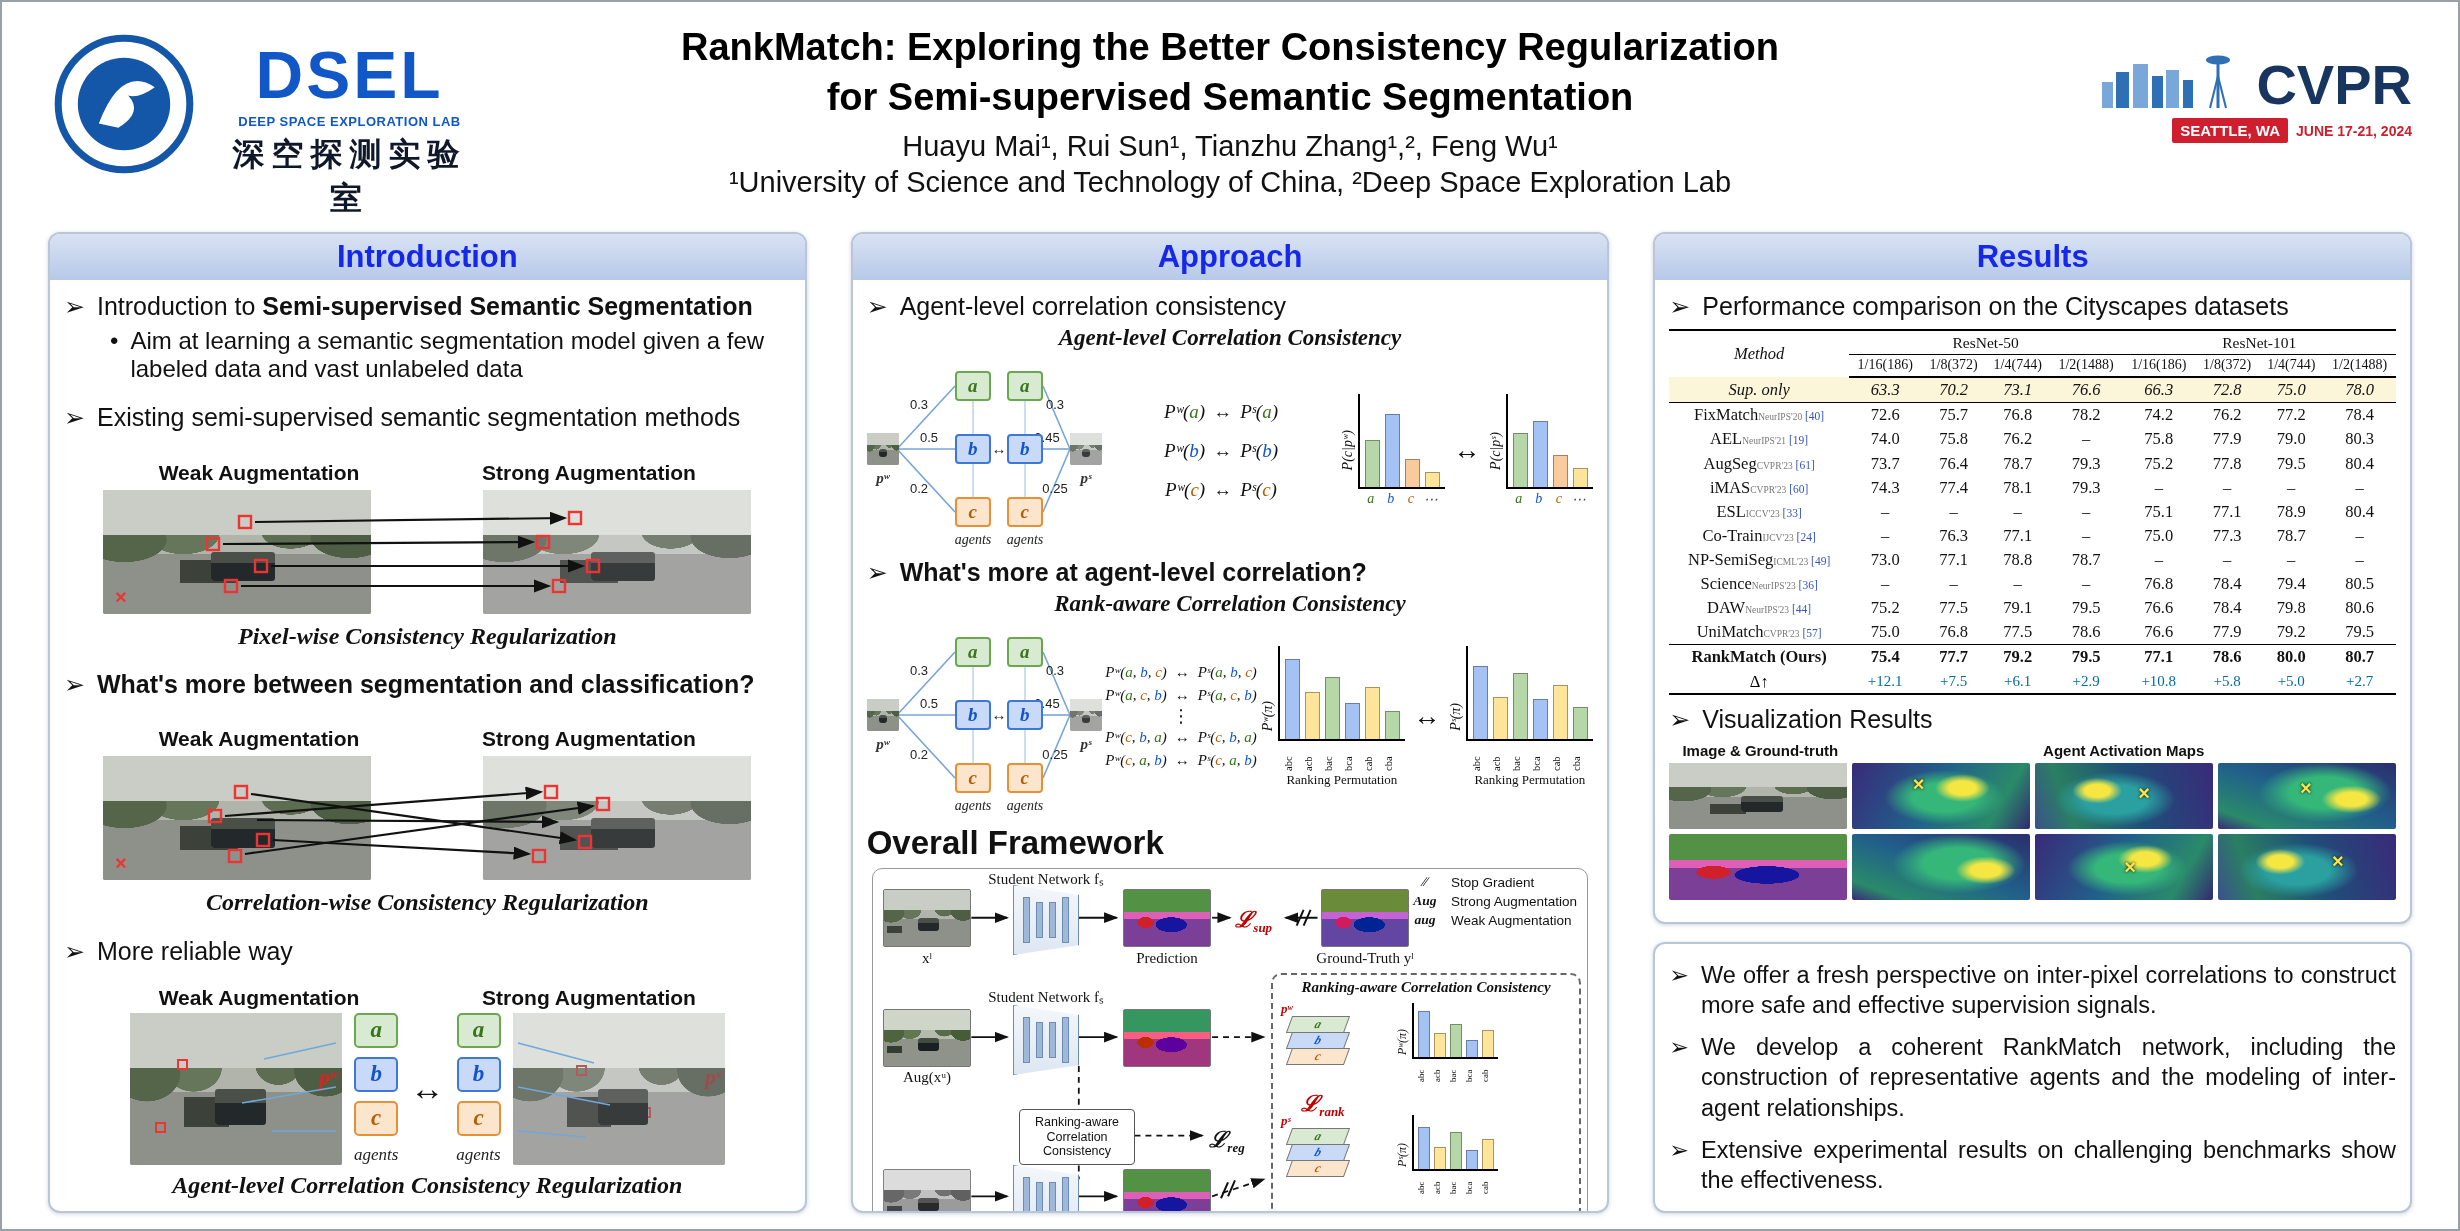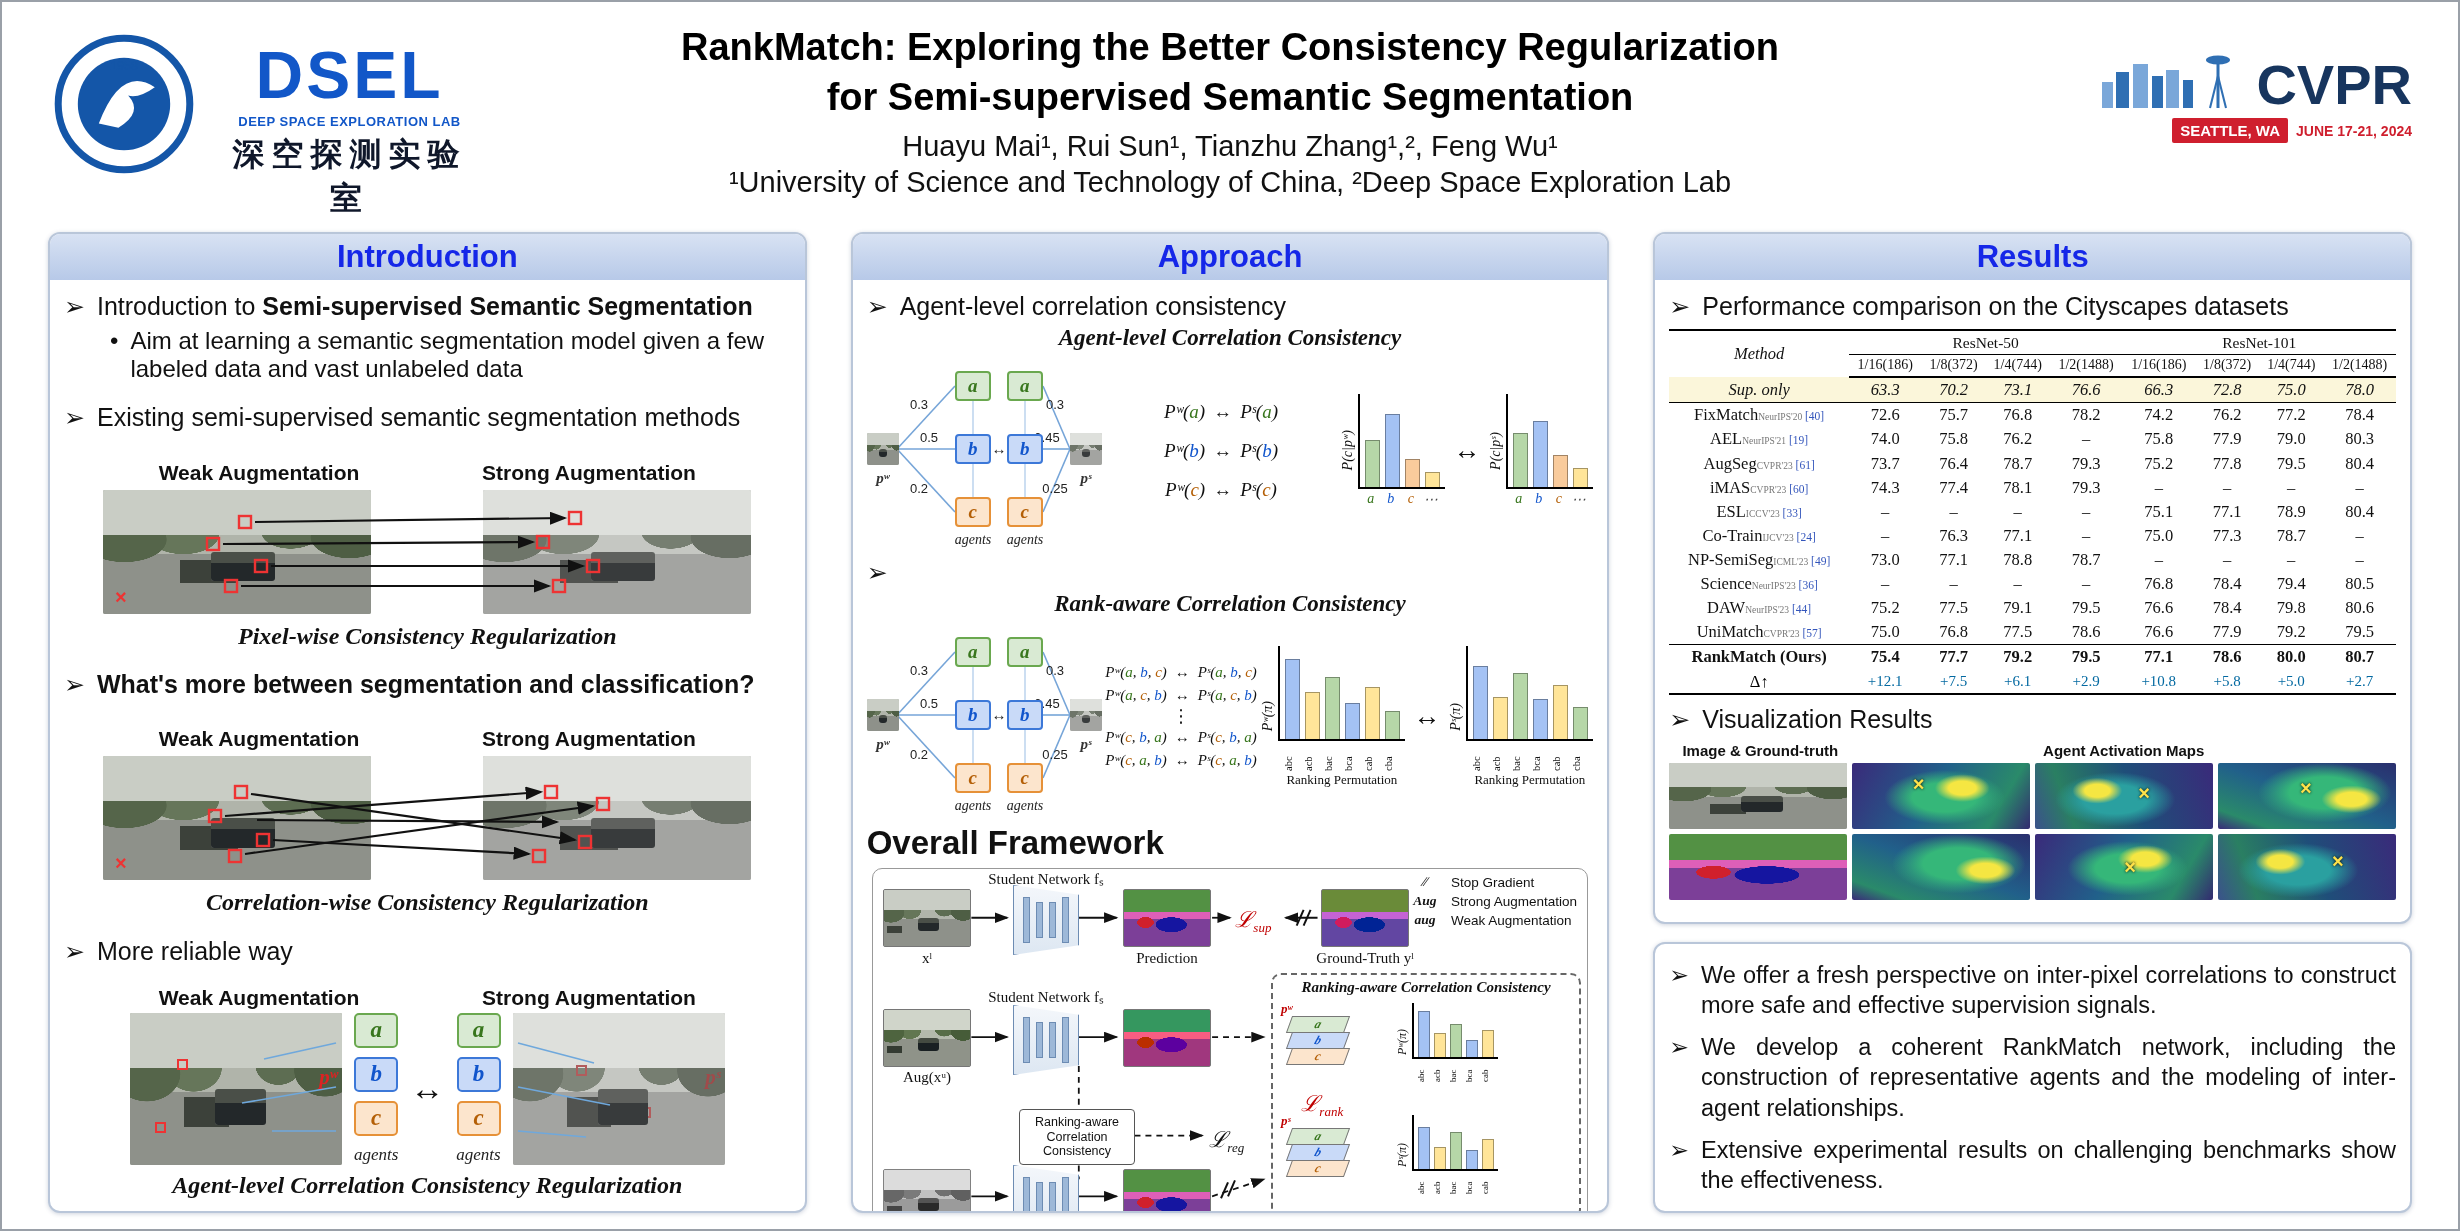--- a/index.html
+++ b/index.html
@@ -135,21 +135,21 @@
 .framework{position:relative;width:716px;height:382px;margin:0 auto;border:1.5px solid #999;border-radius:10px;flex:0 0 auto}
 .fw-svg{position:absolute;inset:0;width:100%;height:100%}
 .fw-svg line{stroke:#111;stroke-width:1.8}
 .fw-svg .dash{stroke-dasharray:6 5}
 .fw-svg .sg{stroke-width:2}
 .thumb{position:absolute;width:88px;height:58px;border:1px solid #777}
 .fw-lab{position:absolute;font-family:"Liberation Serif",serif;font-size:15px;text-align:center;line-height:1.1}
 .net{position:absolute;width:66px;height:70px;background:linear-gradient(#f4f7fb,#dde7f2);border:1.5px solid #6d8cb3;display:flex;align-items:center;justify-content:center;gap:6px;clip-path:polygon(0 0,100% 14%,100% 86%,0 100%)}
 .net i{display:block;width:7px;height:68%;background:#9db8d8;border:1px solid #6d8cb3}
 .net i:nth-child(2),.net i:nth-child(3){height:52%}
-.loss{position:absolute;font-family:"Liberation Serif",serif;font-style:italic;font-weight:normal;font-size:22px}
+.loss{position:absolute;font-family:"Liberation Serif",serif;font-style:italic;font-weight:bold;font-size:22px}
 .loss sub{font-size:13px}
 .red{color:#c00000}
 .legend{position:absolute;right:10px;top:5px;display:flex;flex-direction:column;gap:3px;font-size:13.5px}
 .leg-row{display:flex;align-items:center;gap:8px}
 .leg-icon{width:36px;text-align:center;font-family:"Liberation Serif",serif;font-style:italic;font-weight:bold}
 .rcc-box{position:absolute;left:146px;top:240px;width:116px;height:56px;border:1.5px solid #555;border-radius:4px;display:flex;align-items:center;justify-content:center;text-align:center;font-size:12.5px;line-height:1.15;padding:3px;background:#fff;z-index:2}
 .rcc-panel{position:absolute;left:398px;top:104px;width:310px;height:246px;border:2px dashed #666;border-radius:10px;padding:4px 8px}
 .rcc-title{text-align:center;font-family:"Liberation Serif",serif;font-style:italic;font-weight:bold;font-size:15px}
 .cube-stack{position:absolute;width:70px}
 .cs{width:58px;height:17px;border:1px solid #777;transform:skewX(-20deg);display:flex;align-items:center;justify-content:center;font-family:"Liberation Serif",serif;font-style:italic;font-size:12px;font-weight:bold;margin-top:-1px}
@@ -478,20 +478,21 @@
                       <span style="color: rgb(68, 68, 68);">⋯</span>
                     </div>
                   </div>
                 </div>
             </div>
           </div>
         </div>
 
         <div class="bullet" style="margin-top:10px">
           <span class="arr">➢</span>
+          <b>What's more at agent-level correlation?</b>
         </div>
 
         <div class="figbox">
           <div class="figtitle">Rank-aware Correlation Consistency</div>
           <div class="figrow">
             <div class="agentgraph">
                 <svg viewBox="0 0 235 195" width="235" height="195" class="ag-svg">
                   <line x1="30" y1="96" x2="88" y2="33" class="edge"></line>
                   <line x1="176" y1="33" x2="203" y2="96" class="edge"></line>
                   <line x1="30" y1="96" x2="88" y2="96" class="edge"></line>

